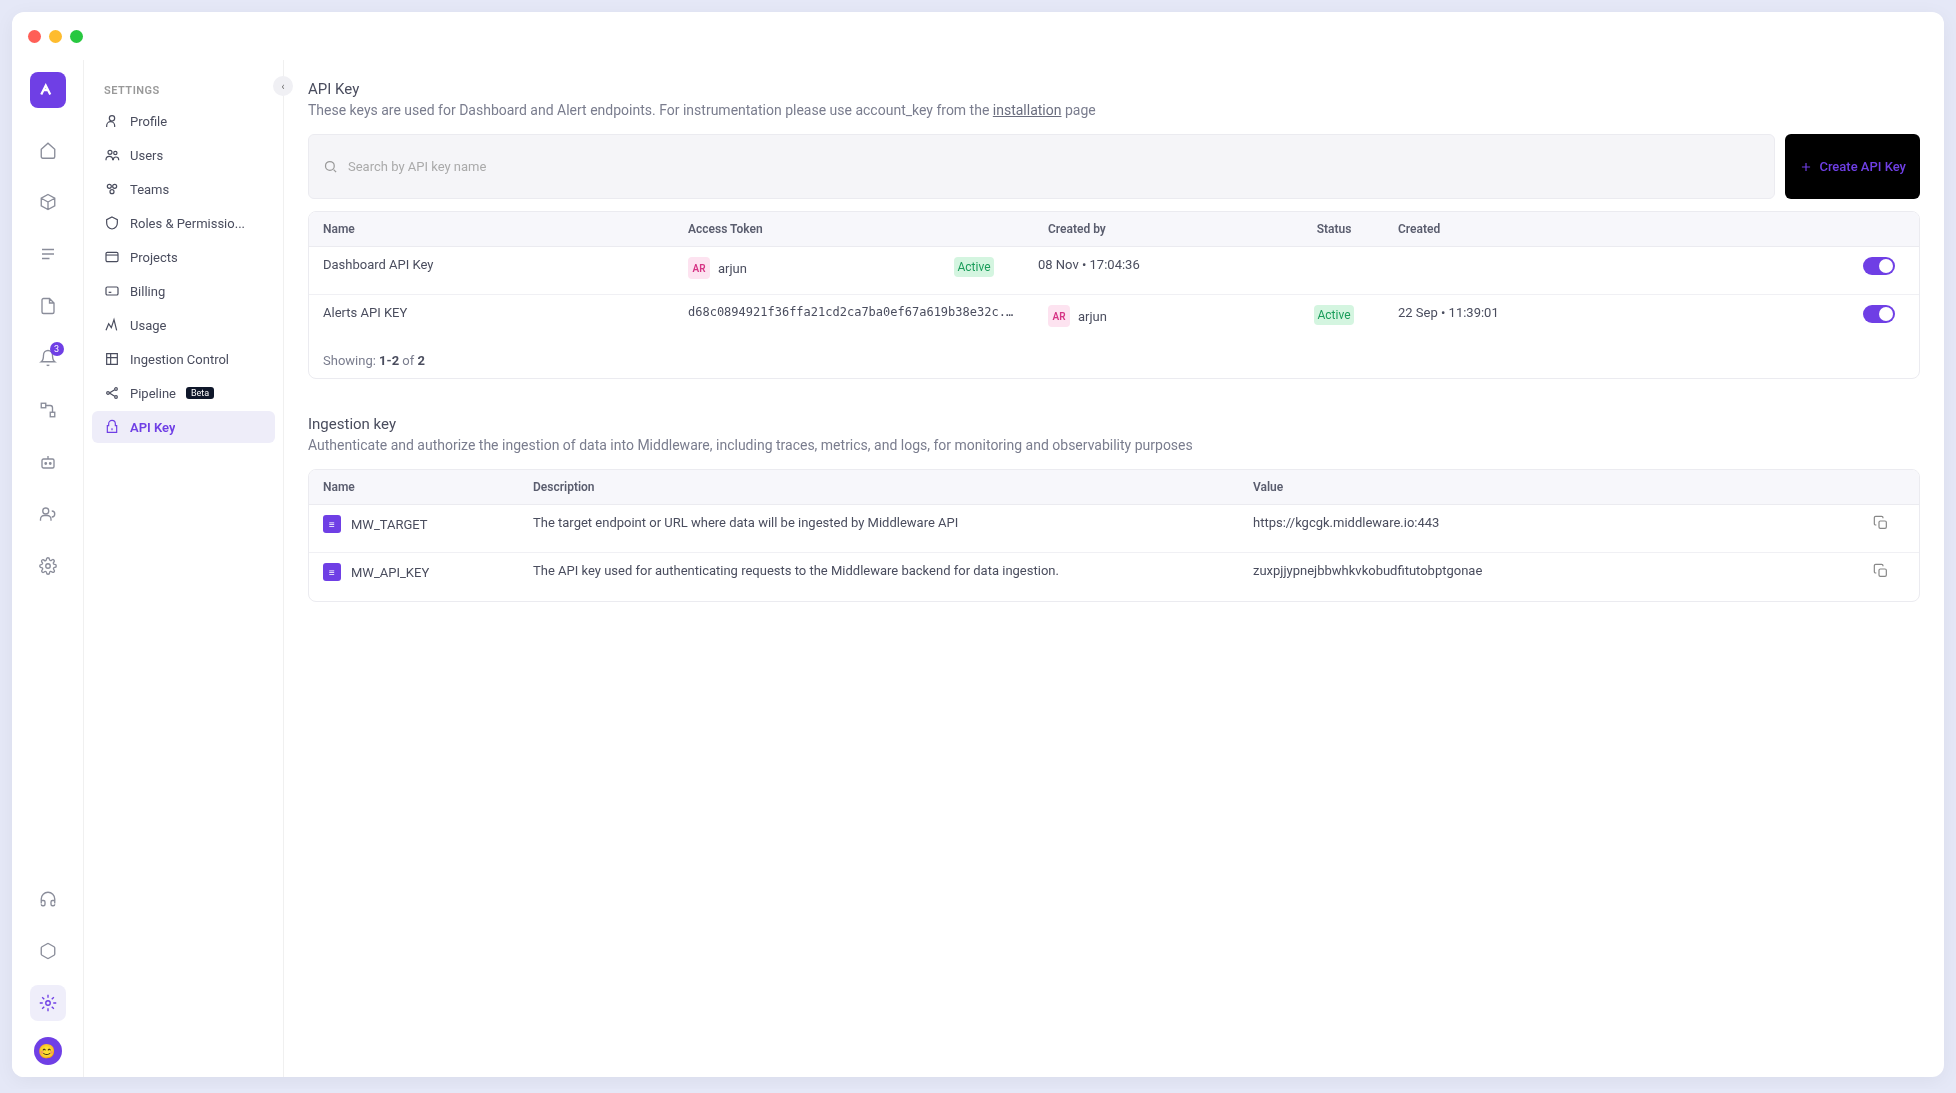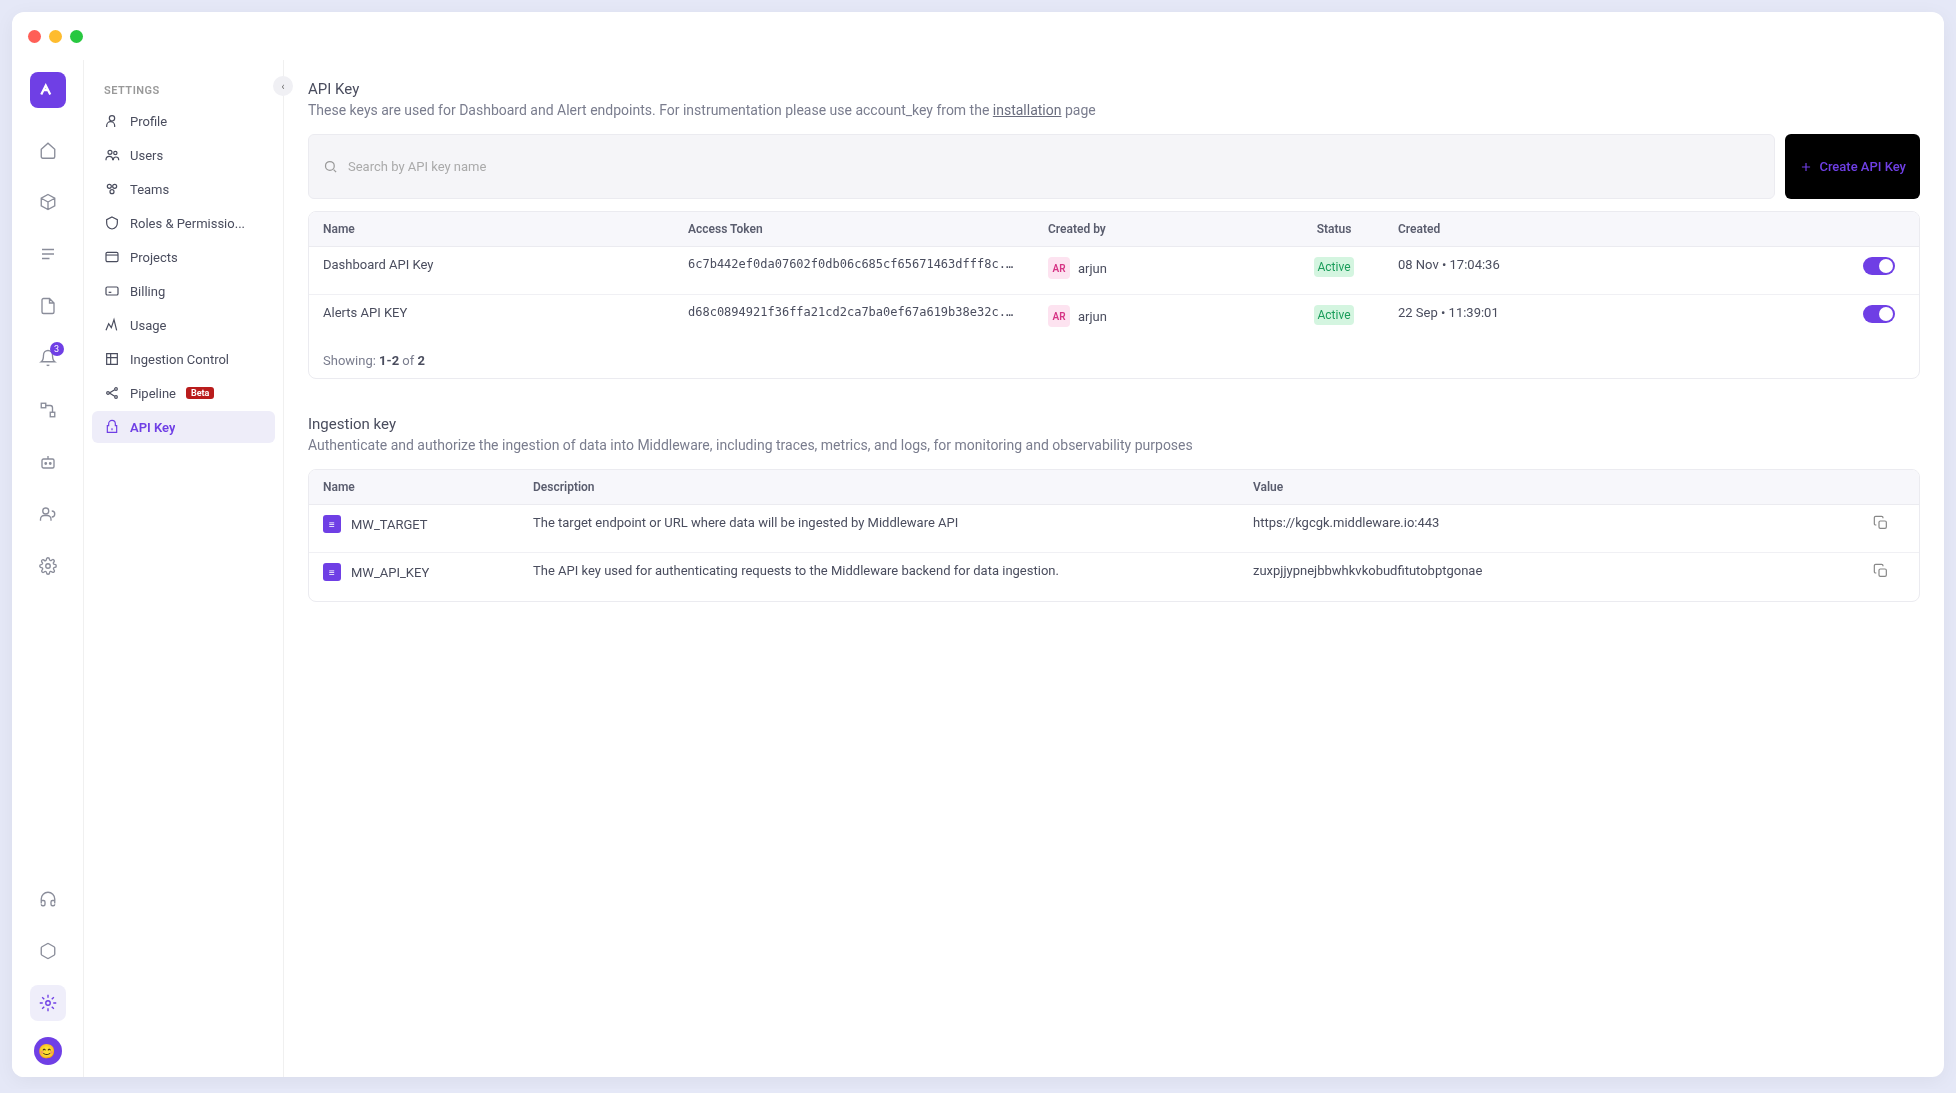--- a/index.html
+++ b/index.html
@@ -18,21 +18,21 @@
 .rail-badge{position:absolute;top:2px;right:2px;background:#6f3fe5;color:#fff;font-size:9px;border-radius:50%;width:14px;height:14px;display:flex;align-items:center;justify-content:center}
 .rail-spacer{flex:1}
 .avatar-sm{width:28px;height:28px;border-radius:50%;background:#6f3fe5;display:flex;align-items:center;justify-content:center;color:#fff;font-size:14px}
 .sidebar{width:200px;background:#fff;border-right:1px solid #f0f0f0;padding:16px 8px;position:relative}
 .collapse-btn{position:absolute;right:-10px;top:16px;width:20px;height:20px;border-radius:50%;background:#f0f0f4;display:flex;align-items:center;justify-content:center;cursor:pointer;font-size:10px;color:#666}
 .sidebar-title{font-size:11px;font-weight:600;color:#999;letter-spacing:0.5px;padding:8px 12px;text-transform:uppercase}
 .sidebar-item{display:flex;align-items:center;gap:10px;padding:8px 12px;border-radius:6px;cursor:pointer;font-size:13px;color:#4a4d5e;margin-bottom:2px}
 .sidebar-item.active{background:#eeedf9;color:#6f3fe5;font-weight:600}
 .sidebar-item .icon{width:16px;height:16px;flex-shrink:0;display:flex;align-items:center;justify-content:center}
 .sidebar-item .label{white-space:nowrap;overflow:hidden;text-overflow:ellipsis}
-.beta-badge{background:#b91c1c;color:#fff;font-size:9px;padding:1px 5px;border-radius:3px;font-weight:700}
+.beta-badge{background:#0f172a;color:#fff;font-size:9px;padding:1px 5px;border-radius:3px;font-weight:400}
 .main{flex:1;padding:20px 24px;overflow:auto}
 .section-title{font-size:15px;color:#4a4d5e;margin-bottom:4px}
 .section-desc{font-size:14px;color:#7a7d8e;margin-bottom:16px}
 .section-desc a{color:#6a6d7e;text-decoration:underline}
 .search-row{display:flex;gap:10px;margin-bottom:12px}
 .search-box{flex:1;display:flex;align-items:center;gap:10px;background:#f5f5f8;border:1px solid #ebebf0;border-radius:6px;padding:24px 14px}
 .search-box svg{color:#999}
 .search-input{border:none;background:transparent;outline:none;flex:1;font-size:13px;color:#333}
 .search-input::placeholder{color:#aaa}
 .create-btn{background:#000000;color:#6f3fe5;border:none;border-radius:6px;padding:8px 14px;font-size:13px;font-weight:500;cursor:pointer;display:flex;align-items:center;gap:6px}
@@ -281,23 +281,20 @@
           <div class="th col-name">Name</div>
           <div class="th col-token">Access Token</div>
           <div class="th col-by">Created by</div>
           <div class="th col-status">Status</div>
           <div class="th col-created">Created</div>
           <div class="th col-toggle"></div>
         </div>
         <div id="apikey-rows">
             <div class="table-row">
               <div class="td col-name">Dashboard API Key</div>
-              <div class="td col-token">
-                <span class="token-text">6c7b442ef0da07602f0db06c685cf65671463dfff8c...</span>
-              </div>
               <div class="td col-by">
                 <div class="user-cell">
                   <span class="user-badge">AR</span>
                   <span>arjun</span>
                 </div>
               </div>
               <div class="td col-status"><span class="status-badge">Active</span></div>
               <div class="td col-created">08 Nov • 17:04:36</div>
               <div class="td col-toggle"><span class="toggle"></span></div>
             </div>

